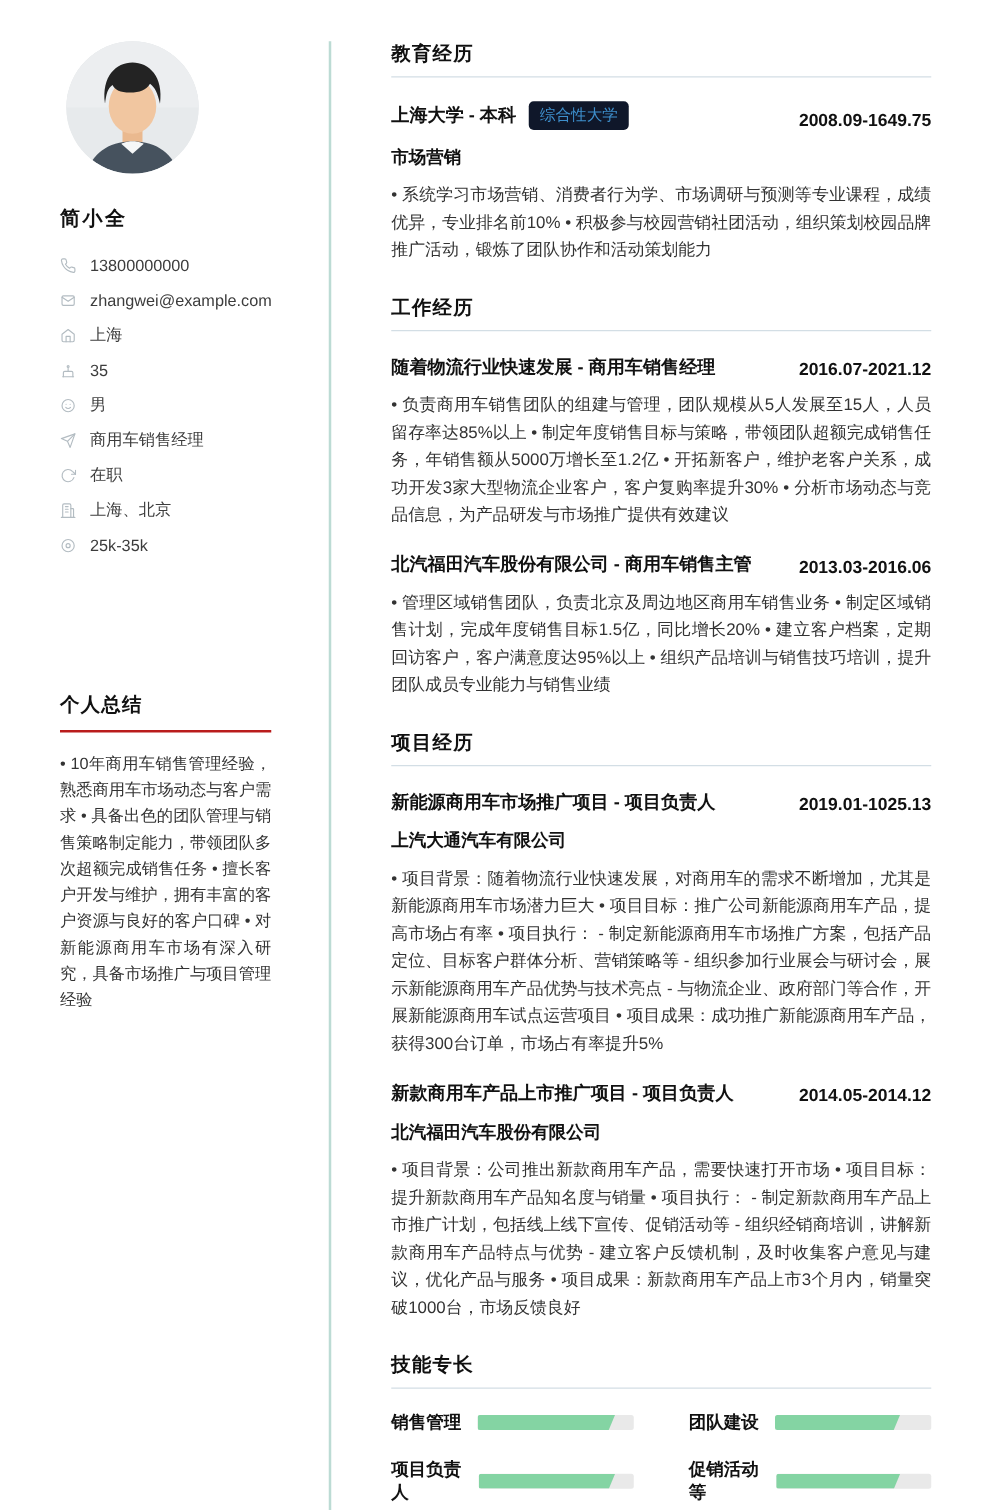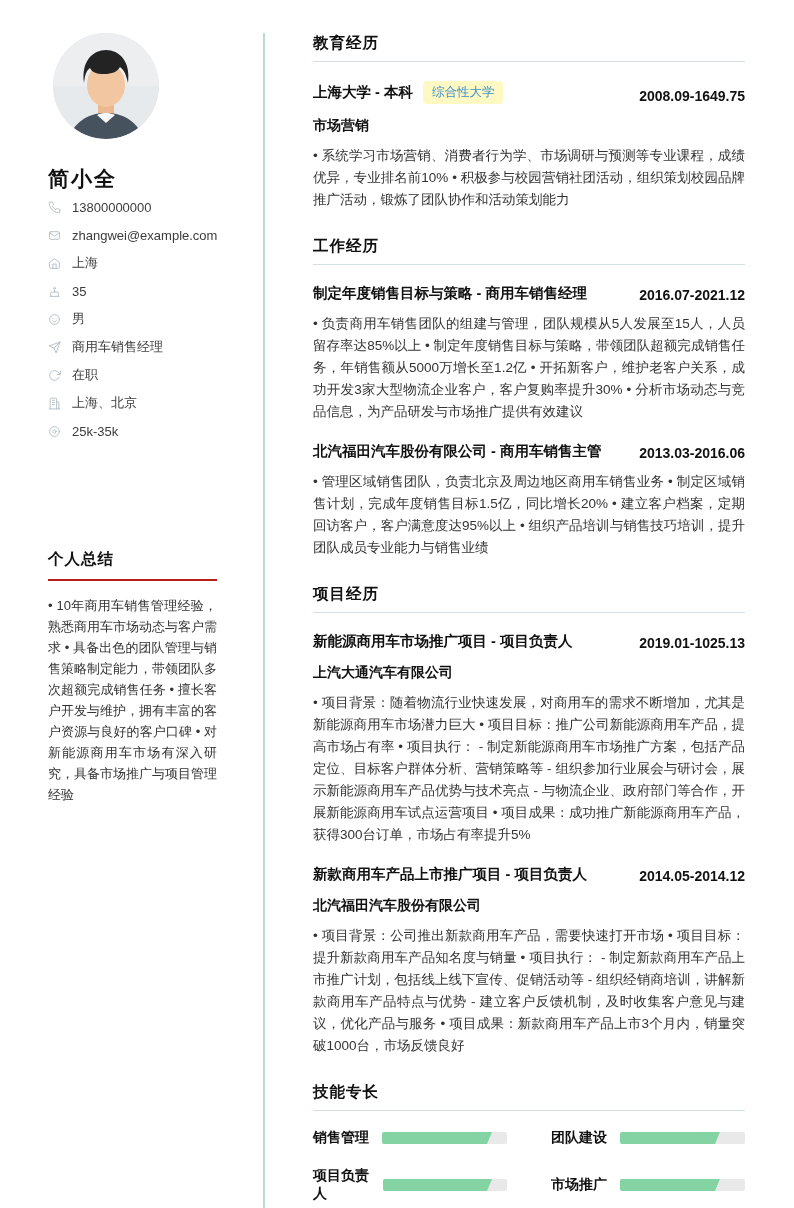--- a/index.html
+++ b/index.html
@@ -8,38 +8,38 @@
     font-family:"Liberation Sans","DejaVu Sans",sans-serif;
     color:#222; -webkit-font-smoothing:antialiased;
   }
   .page { position:relative; display:flex; width:794px; height:1208px; }
   .divider { position:absolute; left:263px; top:33px; bottom:0; width:2px; background:#bcdbd4; }
 
   
   .sidebar { width:265px; flex-shrink:0; box-sizing:border-box; padding:33px 48px 0 48px; }
   .avatar { width:106px; height:106px; border-radius:50%; overflow:hidden; margin-left:5px; background:#e6e9eb; }
   .avatar svg { display:block; width:106px; height:106px; }
-  .name { margin-top:26px; font-size:21px; font-weight:bold; color:#111; letter-spacing:2px; }
-  .contact { }
+  .name { margin-top:26px; font-size:16px; font-weight:bold; color:#111; letter-spacing:2px; }
+  .contact { margin-top:12px; }
   .contact-row { display:flex; align-items:center; height:28px; font-size:13px; color:#3c3c3c; }
   .contact-row svg { width:13px; height:13px; margin-right:11px; flex-shrink:0; stroke:#b3bcc2; fill:none; stroke-width:1.7; stroke-linecap:round; stroke-linejoin:round; }
   .summary { margin-top:104px; }
   .side-heading { font-size:15.5px; font-weight:bold; color:#111; padding-bottom:9px; border-bottom:2px solid #b91c1c; letter-spacing:1px; }
   .summary-text { margin:14px 0 0 0; font-size:13px; line-height:21px; color:#333; text-align:justify; }
 
   
   .main { flex:1; box-sizing:border-box; padding:33px 49px 0 48px; }
   .section { margin-bottom:25px; }
   .main-heading { font-size:15.5px; font-weight:bold; color:#101010; padding-bottom:7px; border-bottom:1.5px solid #d3dee5; letter-spacing:1px; }
   .entry { margin-top:19px; }
   .entry-head { display:flex; justify-content:space-between; align-items:flex-end;gap:36px; }
   .entry-title-group { display:flex; align-items:center; gap:10px; }
   .entry-title { font-size:14.5px; font-weight:bold; color:#111; }
   .entry-date { font-size:14px; font-weight:bold; color:#111; white-space:nowrap; }
-  .badge { font-size:12.5px; padding:3px 9px; border-radius:4px; background:#fef9c3; color:#3e8fcc; }
+  .badge { font-size:12.5px; padding:3px 9px; border-radius:4px; background:#0f172a; color:#3e8fcc; }
   .entry-sub { margin-top:13px; font-size:14px; font-weight:bold; color:#111; }
   .entry-desc { margin:10px 0 0 0; font-size:13.5px; line-height:22px; color:#333; text-align:justify; }
 
   
   .skills-grid { display:grid; grid-template-columns:1fr 1fr; column-gap:44px; row-gap:20px; margin-top:18px; }
   .skill { display:flex; align-items:center; }
   .skill-label { font-size:14px; font-weight:bold; color:#111; }
   .bar { margin-left:auto; width:125px; height:12px; background:#e9e9e9; border-radius:2px; overflow:hidden; }
   .bar-fill { height:100%; background:#84d4a3; clip-path:polygon(0 0,100% 0,calc(100% - 5px) 100%,0 100%); }
 </style>
@@ -163,21 +163,21 @@
         </div>
         <div class="entry-sub">市场营销</div>
         <p class="entry-desc">• 系统学习市场营销、消费者行为学、市场调研与预测等专业课程，成绩优异，专业排名前10% • 积极参与校园营销社团活动，组织策划校园品牌推广活动，锻炼了团队协作和活动策划能力</p>
       </div>
     </div>
 
     <div class="section">
       <div class="main-heading">工作经历</div>
       <div class="entry">
         <div class="entry-head">
-          <span class="entry-title">制定年度销售目标与策略 - 商用车销售经理</span>
+          <span class="entry-title">随着物流行业快速发展 - 商用车销售经理</span>
           <span class="entry-date">2016.07-2021.12</span>
         </div>
         <p class="entry-desc">• 负责商用车销售团队的组建与管理，团队规模从5人发展至15人，人员留存率达85%以上 • 制定年度销售目标与策略，带领团队超额完成销售任务，年销售额从5000万增长至1.2亿 • 开拓新客户，维护老客户关系，成功开发3家大型物流企业客户，客户复购率提升30% • 分析市场动态与竞品信息，为产品研发与市场推广提供有效建议</p>
       </div>
       <div class="entry">
         <div class="entry-head">
           <span class="entry-title">北汽福田汽车股份有限公司 - 商用车销售主管</span>
           <span class="entry-date">2013.03-2016.06</span>
         </div>
         <p class="entry-desc">• 管理区域销售团队，负责北京及周边地区商用车销售业务 • 制定区域销售计划，完成年度销售目标1.5亿，同比增长20% • 建立客户档案，定期回访客户，客户满意度达95%以上 • 组织产品培训与销售技巧培训，提升团队成员专业能力与销售业绩</p>
@@ -219,21 +219,21 @@
               <span class="bar-fill" style="width: 80%; display: block;"></span>
             </span>
         </div>
         <div class="skill">
           <span class="skill-label">项目负责人</span>
           <span class="bar">
               <span class="bar-fill" style="width: 88%; display: block;"></span>
             </span>
         </div>
         <div class="skill">
-          <span class="skill-label">市场推广</span>
+          <span class="skill-label">促销活动等</span>
           <span class="bar">
               <span class="bar-fill" style="width: 80%; display: block;"></span>
             </span>
         </div>
       </div>
     </div>
 
   </div>
 </div>
 

